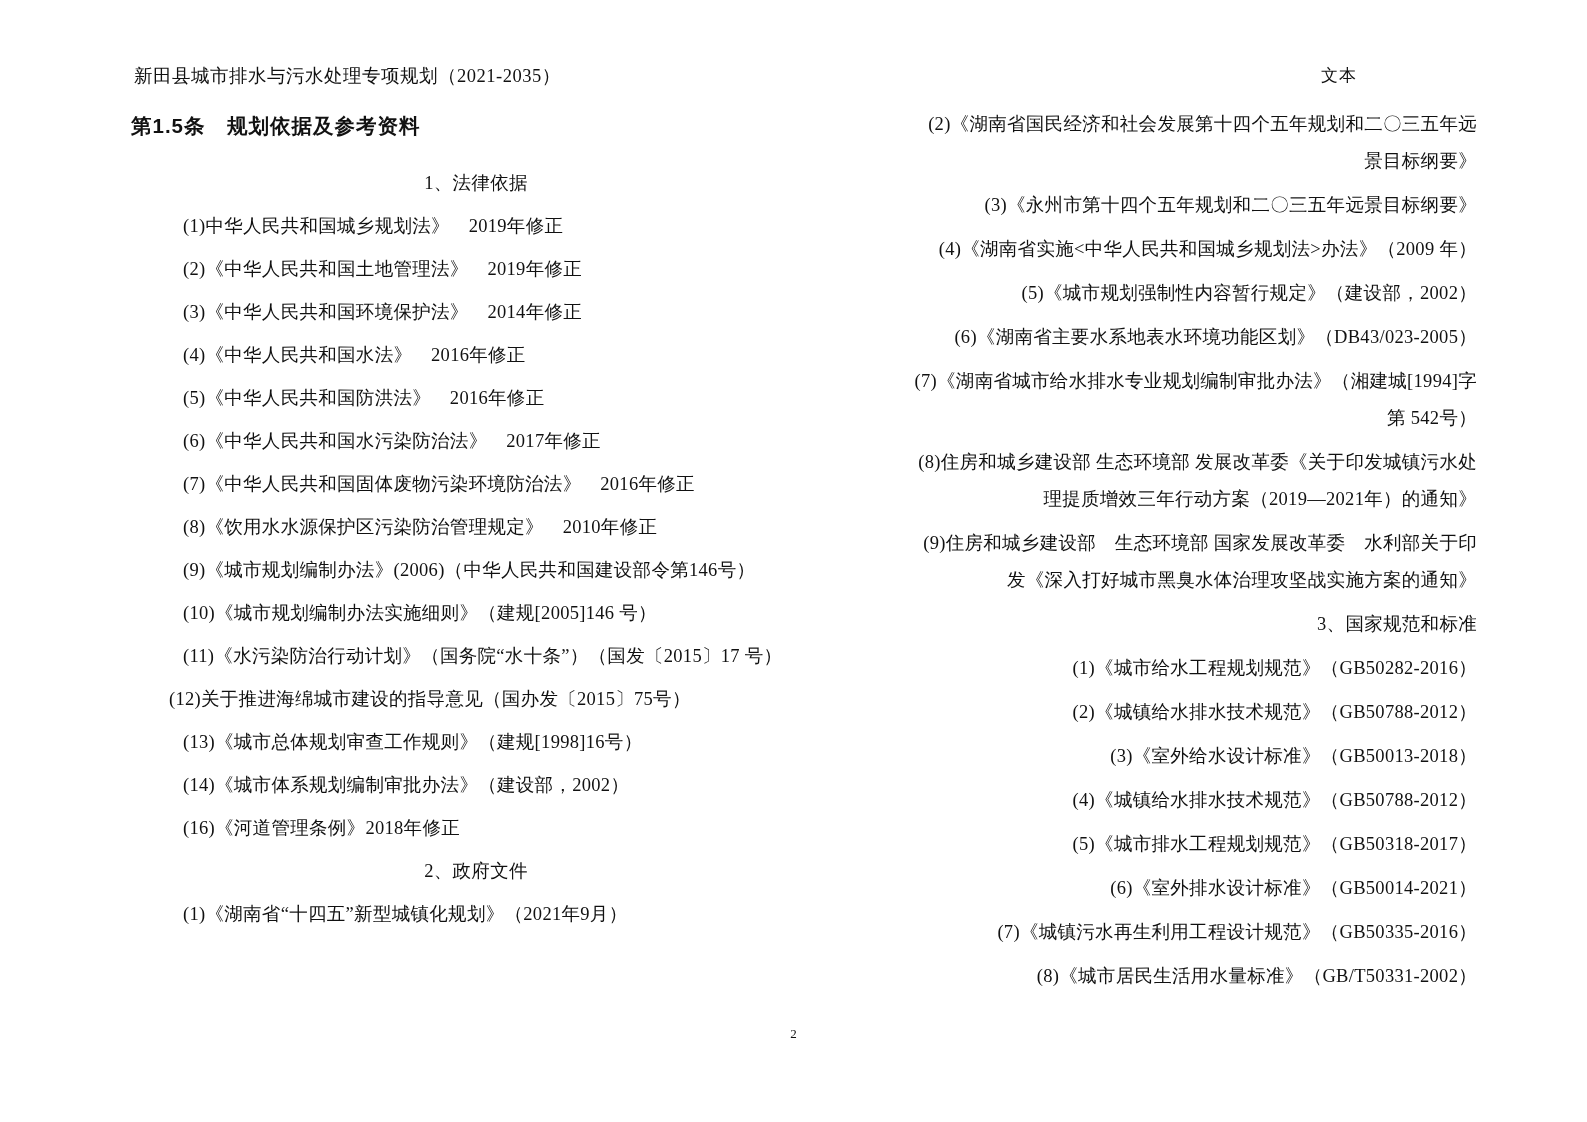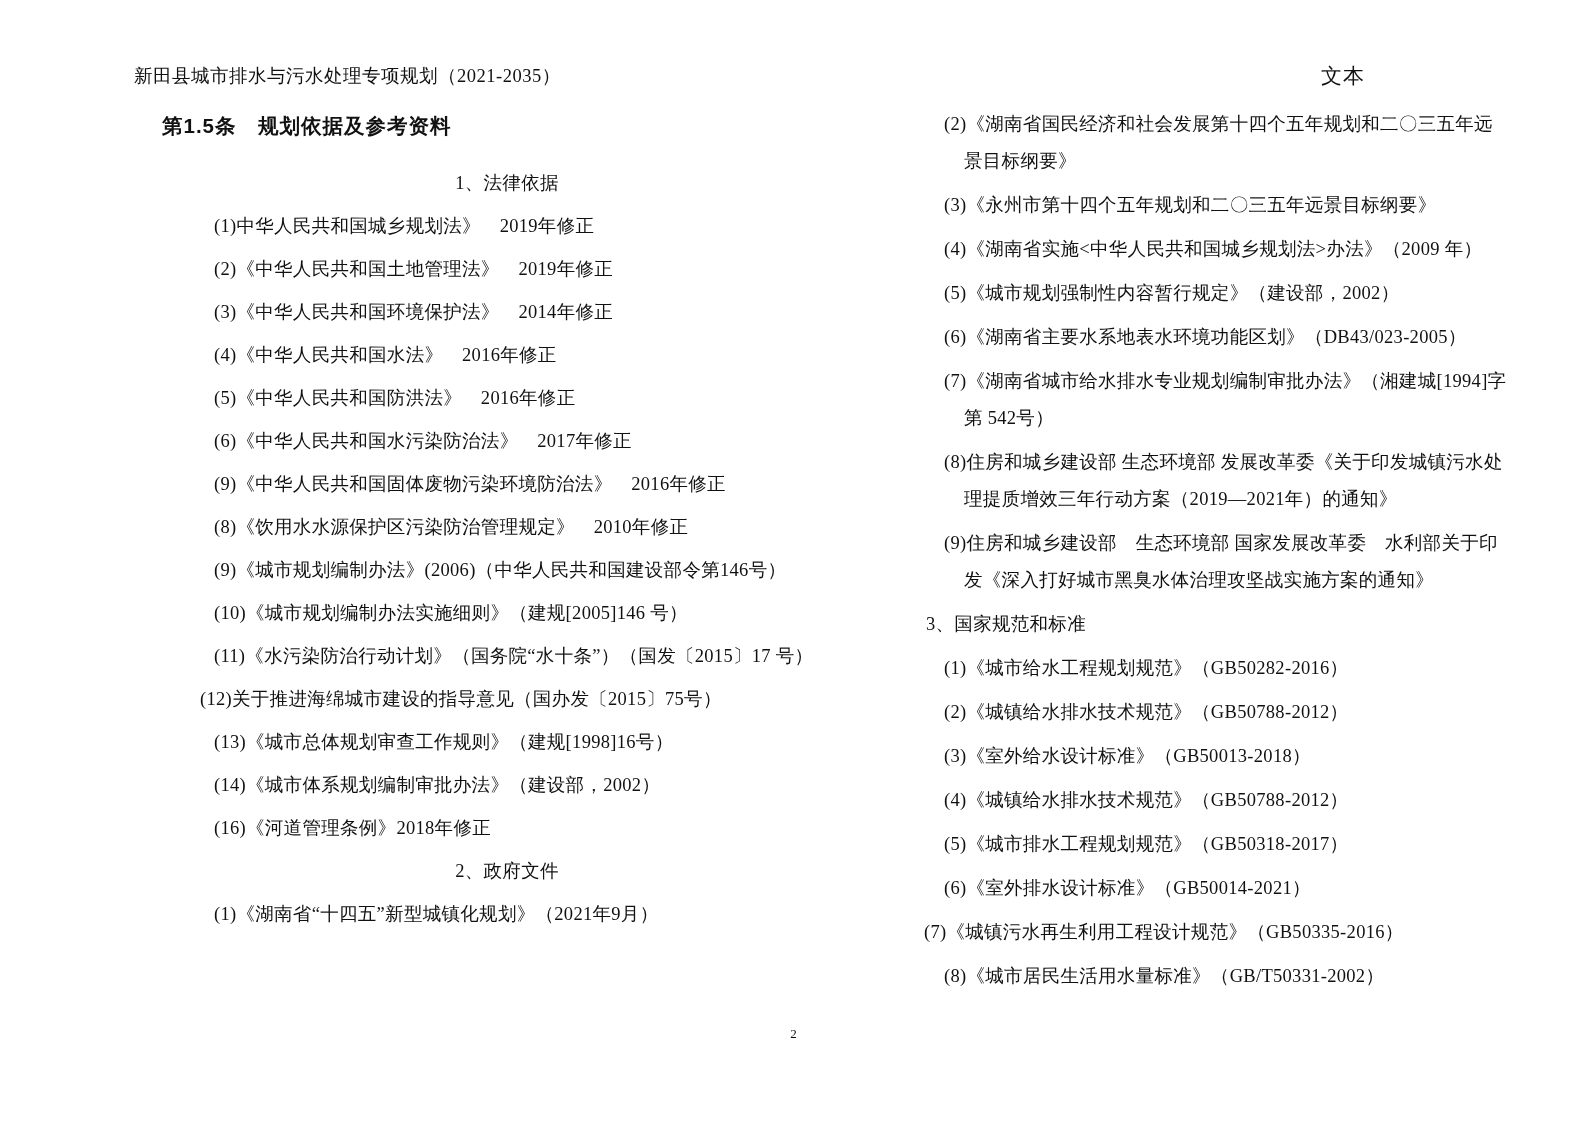--- a/index.html
+++ b/index.html
@@ -19,28 +19,28 @@
     position: absolute;
     left: 134px; top: 63px;
     font-size: 18.5px;
     line-height: 26px;
     letter-spacing: 0.5px;
     white-space: nowrap;
   }
   .running-head-right {
     position: absolute;
     left: 1321px; top: 63px;
-    font-size: 21px;
+    font-size: 17px;
     line-height: 26px;
     letter-spacing: 1px;
     white-space: nowrap;
   }
-  .col { position: absolute; margin-left: 31px; }
+  .col { position: absolute; }
   .col-left  { left: 131px; top: 107px; width: 652px; }
-  .col-right { left: 893px; top: 106px; width: 584px; }
+  .col-right { left: 893px; top: 106px; width: 584px; text-align: right; }
   .clause-heading {
     font-family: "Liberation Sans", "DejaVu Sans", sans-serif;
     font-weight: bold;
     font-size: 20.5px;
     line-height: 37px;
     letter-spacing: 1px;
     margin-bottom: 21px;
     white-space: nowrap;
   }
   .line {
@@ -79,21 +79,21 @@
   <div class="col col-left">
     <div class="clause-heading">第1.5条　规划依据及参考资料</div>
     <div class="lines">
         <div class="line section">1、法律依据</div>
         <div class="line item">(1)中华人民共和国城乡规划法》　2019年修正</div>
         <div class="line item">(2)《中华人民共和国土地管理法》　2019年修正</div>
         <div class="line item">(3)《中华人民共和国环境保护法》　2014年修正</div>
         <div class="line item">(4)《中华人民共和国水法》　2016年修正</div>
         <div class="line item">(5)《中华人民共和国防洪法》　2016年修正</div>
         <div class="line item">(6)《中华人民共和国水污染防治法》　2017年修正</div>
-        <div class="line item">(9)《中华人民共和国固体废物污染环境防治法》　2016年修正</div>
+        <div class="line item">(7)《中华人民共和国固体废物污染环境防治法》　2016年修正</div>
         <div class="line item">(8)《饮用水水源保护区污染防治管理规定》　2010年修正</div>
         <div class="line item">(9)《城市规划编制办法》(2006)（中华人民共和国建设部令第146号）</div>
         <div class="line item">(10)《城市规划编制办法实施细则》（建规[2005]146 号）</div>
         <div class="line item">(11)《水污染防治行动计划》（国务院“水十条”）（国发〔2015〕17 号）</div>
         <div class="line item outdent">(12)关于推进海绵城市建设的指导意见（国办发〔2015〕75号）</div>
         <div class="line item">(13)《城市总体规划审查工作规则》（建规[1998]16号）</div>
         <div class="line item">(14)《城市体系规划编制审批办法》（建设部，2002）</div>
         <div class="line item">(16)《河道管理条例》2018年修正</div>
         <div class="line section">2、政府文件</div>
         <div class="line item">(1)《湖南省“十四五”新型城镇化规划》（2021年9月）</div>

